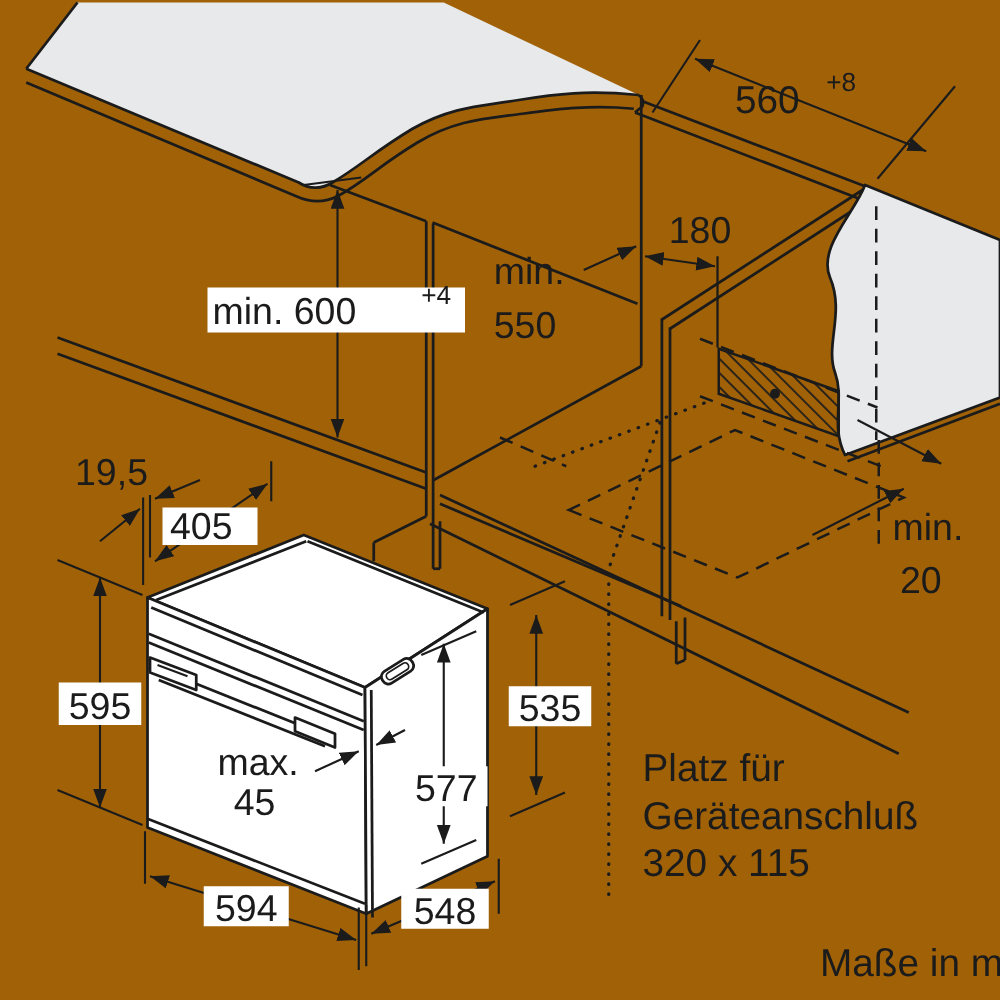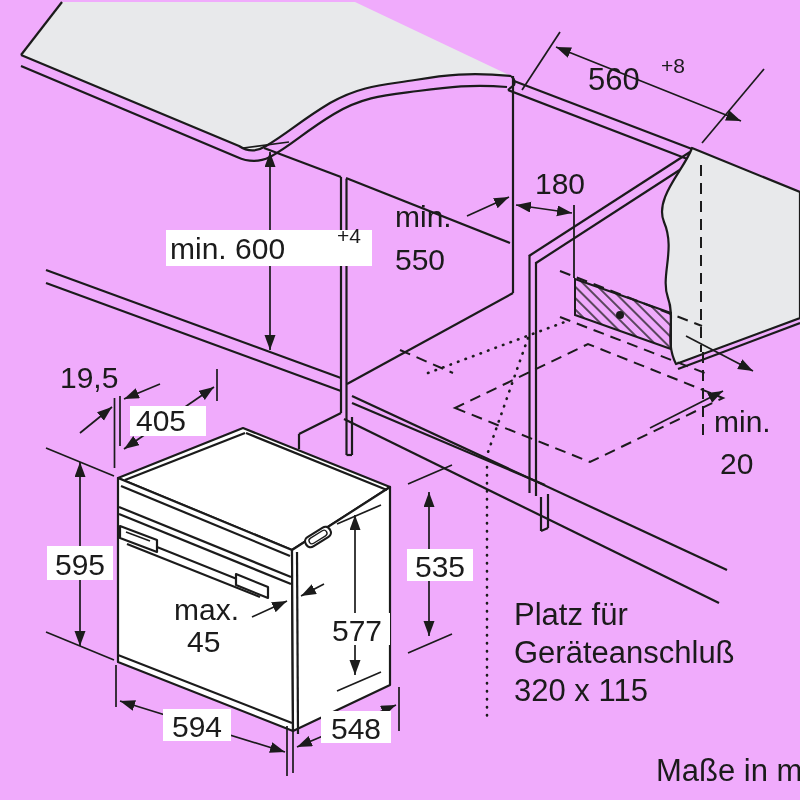--- a/index.html
+++ b/index.html
@@ -1,16 +1,16 @@
 <!DOCTYPE html>
 <html><head>
 <meta charset="utf-8">
 <style>
   html,body{margin:0;padding:0;background:#ffffff;}
-  .stage{width:800px;height:800px;background:#f0abfc;position:relative;overflow:hidden;
+  .stage{width:800px;height:800px;background:#a16207;position:relative;overflow:hidden;
          font-family:"Liberation Sans", sans-serif;}
   svg{display:block;}
   text{fill:#1b1b1b;font-family:"Liberation Sans", sans-serif;}
   .dim{font-size:30px;}
   .sup{font-size:21px;}
   .note{font-size:31px;}
 </style>
 </head>
 <body>
 

